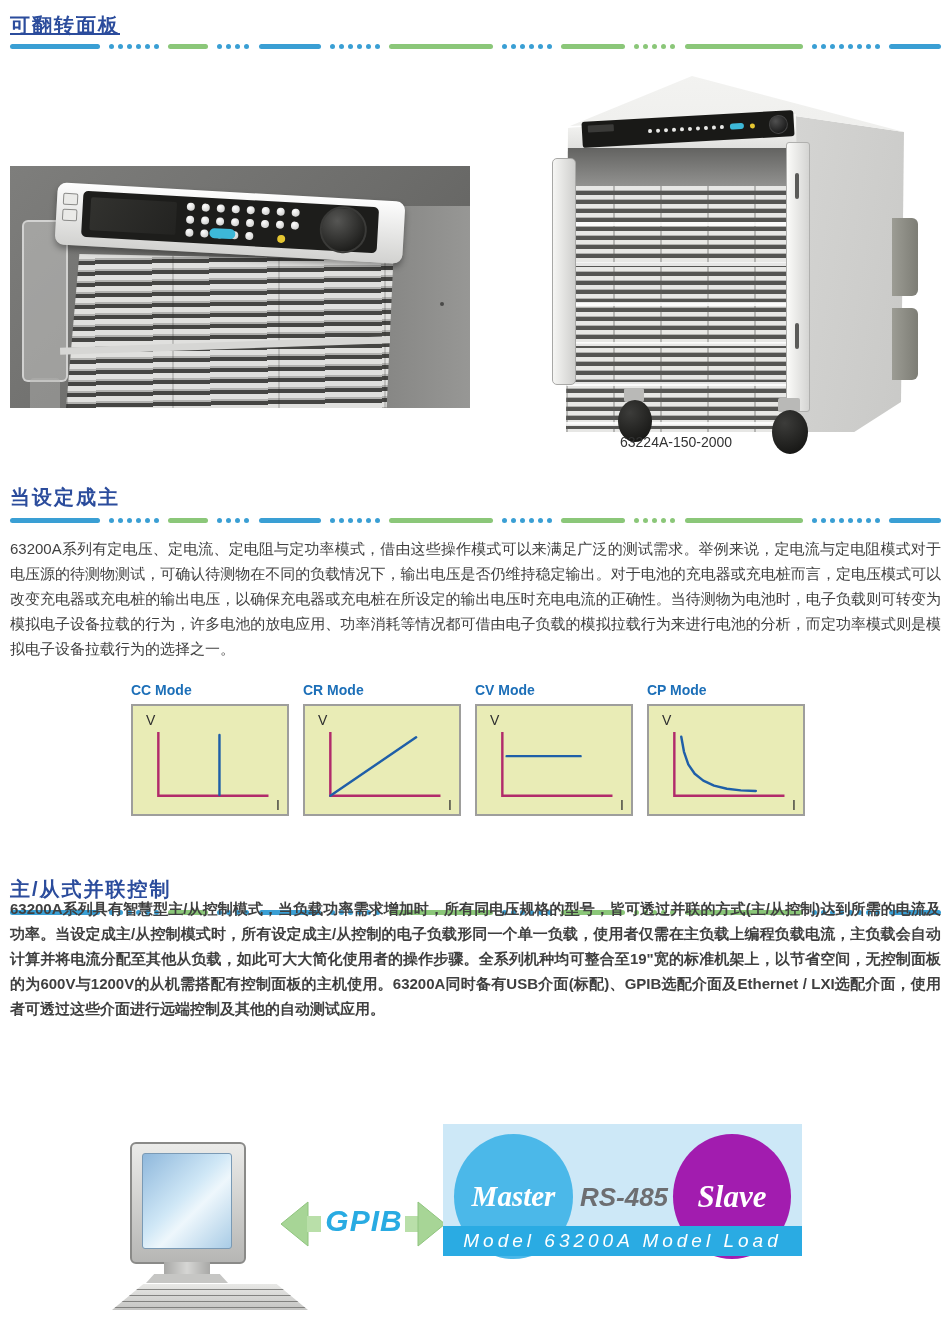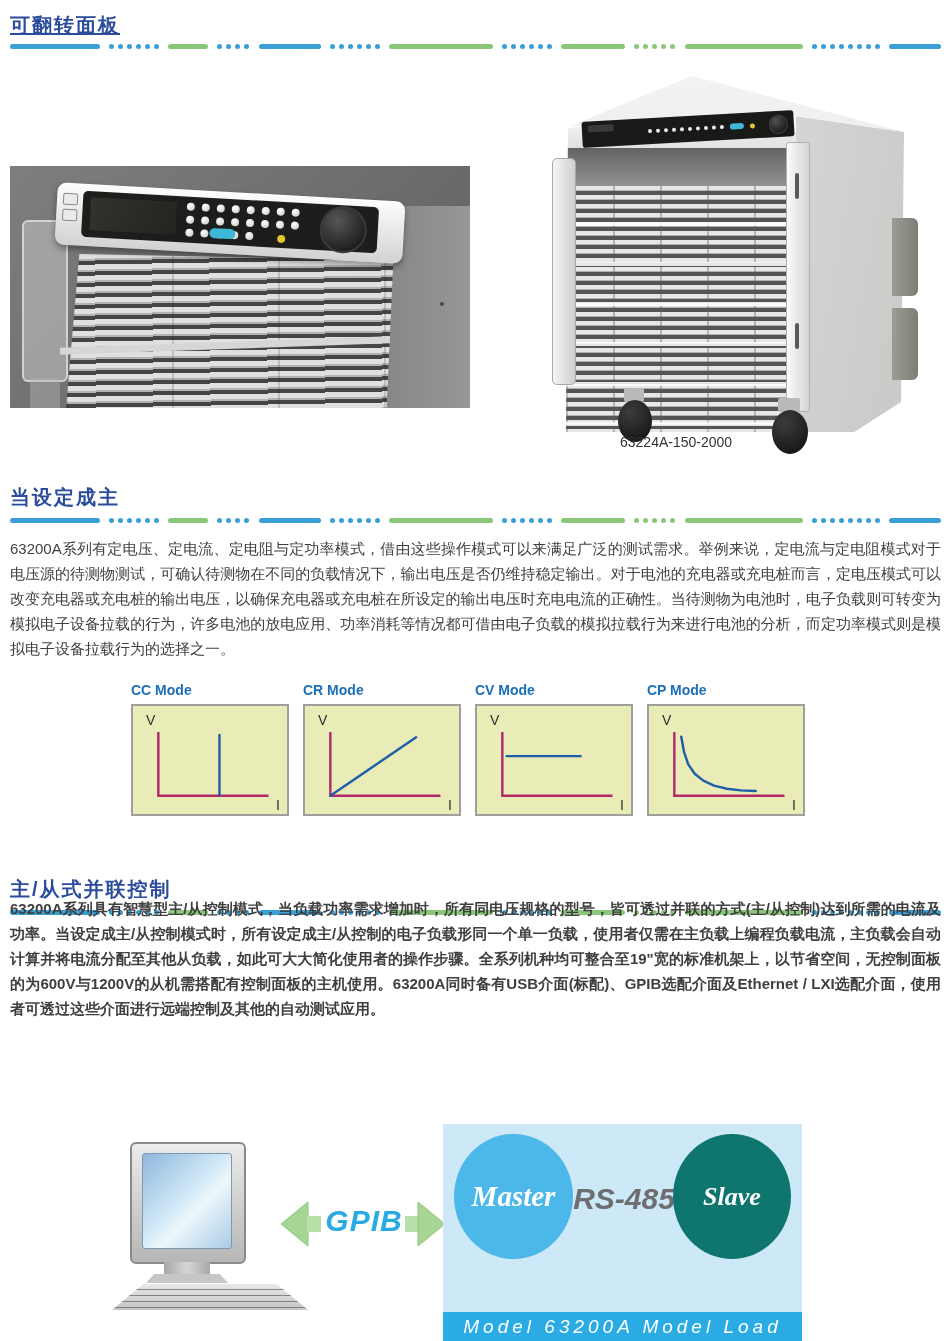--- a/index.html
+++ b/index.html
@@ -120,28 +120,28 @@
   .mon-base{position:absolute;left:34px;top:132px;width:82px;height:9px;
             clip-path:polygon(10% 0,90% 0,100% 100%,0 100%);background:#c6c6c4;}
   .kb{position:absolute;left:0;top:142px;width:196px;height:26px;
       clip-path:polygon(16% 0,84% 0,100% 100%,0 100%);
       background:
         repeating-linear-gradient(transparent 0 5px, rgba(110,110,108,0.8) 5px 6px),
         linear-gradient(#e8e8e6,#c4c4c2);}
   .arrow-wrap{position:absolute;left:281px;top:72px;width:164px;height:56px;}
   .gpib-label{position:absolute;left:40px;top:8px;width:86px;text-align:center;
               font-size:30px;font-weight:700;color:#29abe2;letter-spacing:1px;}
-  .ms-box{position:absolute;left:443px;top:0;width:359px;height:218px;background:#cde8f7;}
+  .ms-box{position:absolute;left:443px;top:0;width:359px;height:132px;background:#cde8f7;}
   .circle{position:absolute;top:10px;height:125px;border-radius:50%;display:flex;
           align-items:center;justify-content:center;color:#fff;
           font-family:"Liberation Serif",serif;font-weight:700;}
   .master{left:11px;width:119px;background:#4bb8e9;font-size:29px;}
-  .slave{left:230px;width:118px;background:#0f766e;font-size:26px;}
+  .slave{left:230px;width:118px;background:#a21caf;font-size:31px;}
   .bus-label{position:absolute;left:128px;top:58px;width:106px;text-align:center;
-             font-size:30px;font-weight:700;color:#6d6e71;}
+             font-size:26px;font-weight:700;color:#6d6e71;}
   .banner{position:absolute;left:0;bottom:0;width:100%;height:30px;background:#2aabe3;
           display:flex;align-items:center;justify-content:center;color:#fff;
           font-size:19px;letter-spacing:4px;white-space:nowrap;}
 </style>
 </head>
 <body>
 
 <div class="page">
 
   <div class="sec-title" style="top:12px;text-decoration:underline;">可翻转面板</div>

